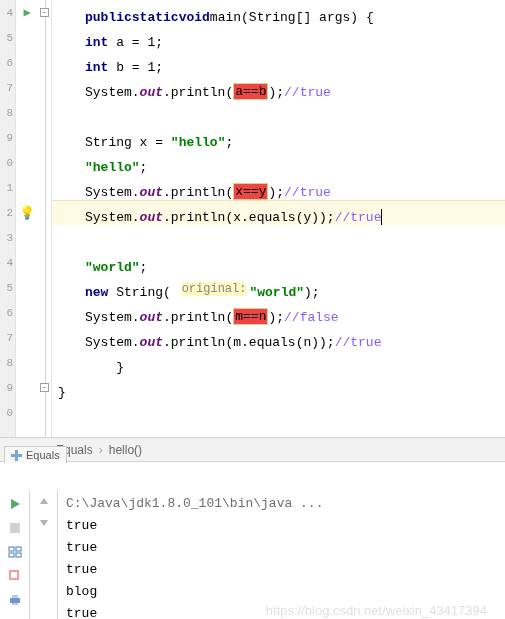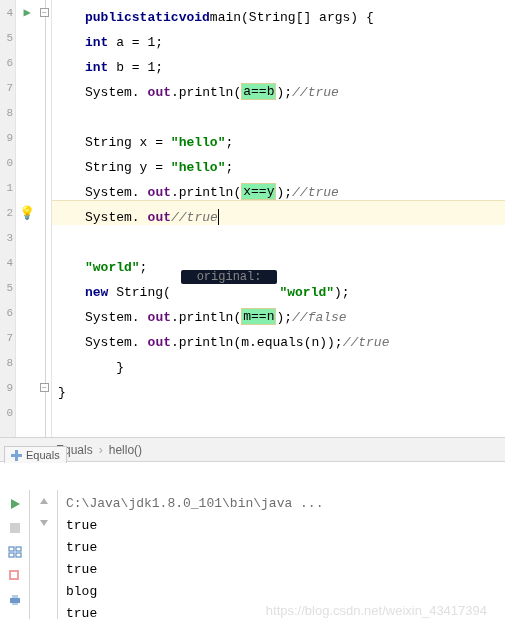--- a/index.html
+++ b/index.html
@@ -11,25 +11,25 @@
 .icon-cell { height: 25px; display: flex; align-items: center; justify-content: center; }
 .fold-col { width: 14px; background: #fff; display: flex; flex-direction: column; border-right: 1px solid #e4e4e4; position: relative; }
 .fold-cell { height: 25px; display: flex; align-items: center; justify-content: center; position: relative; }
 .fold-line { position: absolute; left: 7px; top: 0; bottom: 0; width: 1px; background: #d4d4d4; }
 .fold-handle { width: 9px; height: 9px; border: 1px solid #a0a0a0; background: #fff; font-size: 8px; line-height: 7px; text-align: center; color: #888; z-index: 2; cursor: pointer; }
 .code-area { flex: 1; overflow: hidden; position: relative; }
 .code-line { height: 25px; padding-left: 33px; display: flex; align-items: flex-end; white-space: pre; position: relative; }
 .code-line.hl { background: #fffae3; }
 .code-line.hl::before { content: ""; position: absolute; left: 0; top: 0; right: 0; height: 1px; background: #eee2ba; }
 .kw { color: #000080; font-weight: bold; }
-.field { color: #660e7a; font-weight: bold; margin-left: 8px; }
+.field { color: #660e7a; font-style: italic; font-weight: bold; }
 .str { color: #008000; font-weight: bold; }
-.comment { color: #737373; font-style: italic; }
-.param-hint { background: #0f172a; color: #858585; padding: 0 16px; font-style: normal; margin: 16px 2px; border-radius: 2px; font-size: 12px; }
-.box-hl { background: #86efac; border: 1px solid #d8cf99; padding: 0 1px; }
+.comment { color: #8b5cf6; }
+.param-hint { background: #fef9c3; color: #858585; padding: 0 1px; font-style: normal; margin: 4px 2px; border-radius: 2px; font-size: 12px; }
+.box-hl { background: #ef4444; border: 1px solid #d8cf99; padding: 0 1px; }
 .cursor { display: inline-block; width: 1px; height: 16px; background: #000; vertical-align: middle; }
 .run-icon { color: #59a869; font-size: 12px; }
 .bulb-icon { color: #e8a33d; font-size: 13px; }
 .breadcrumb { height: 24px; background: #f2f2f2; border-bottom: 1px solid #d4d4d4; display: flex; align-items: center; padding-left: 56px; font-size: 12px; color: #666; font-family: "Segoe UI", Arial, sans-serif; }
 .breadcrumb span.sep { margin: 0 6px; color: #aaa; }
 .console-area { display: flex; height: 156px; background: #fff; margin-top: 28px; }
 .console-toolbar { width: 30px; border-right: 1px solid #d4d4d4; display: flex; flex-direction: column; align-items: center; padding-top: 6px; gap: 8px; }
 .console-toolbar .tb-icon { width: 16px; height: 16px; display: flex; align-items: center; justify-content: center; cursor: pointer; }
 .secondary-toolbar { width: 28px; border-right: 1px solid #d4d4d4; display: flex; flex-direction: column; align-items: center; padding-top: 6px; gap: 8px; }
 .console-output { flex: 1; padding: 6px 8px; font-size: 13px; }
@@ -110,23 +110,23 @@
       </div>
     <div class="fold-cell"></div>
   </div>
   <div class="code-area">
     <div class="code-line"><span class="kw">public</span> <span class="kw">static</span> <span class="kw">void</span> <span>main</span><span>(String[] args) {</span></div>
     <div class="code-line">    <span class="kw">int</span><span> a = 1;</span></div>
     <div class="code-line">    <span class="kw">int</span><span> b = 1;</span></div>
     <div class="code-line">    <span>System.</span><span class="field">out</span><span>.println(</span><span class="box-hl">a==b</span><span>);</span>       <span class="comment">//true</span></div>
     <div class="code-line"></div>
     <div class="code-line">    <span>String x = </span><span class="str">"hello"</span><span>;</span></div>
-    <div class="code-line">    <span>String y = </span><span class="str">"hello"</span><span>;</span></div>
+    <div class="code-line">    <span class="str">"hello"</span><span>;</span></div>
     <div class="code-line">    <span>System.</span><span class="field">out</span><span>.println(</span><span class="box-hl">x==y</span><span>);</span>       <span class="comment">//true</span></div>
-    <div class="code-line hl">    <span>System.</span><span class="field">out</span><span class="comment">//true</span><span class="cursor"></span></div>
+    <div class="code-line hl">    <span>System.</span><span class="field">out</span><span>.println(x.equals(y));</span><span class="comment">//true</span><span class="cursor"></span></div>
     <div class="code-line"></div>
     <div class="code-line">    <span class="str">"world"</span><span>;</span></div>
     <div class="code-line">    <span class="kw">new</span><span> String( </span><span class="param-hint">original:</span> <span class="str">"world"</span><span>);</span></div>
     <div class="code-line">    <span>System.</span><span class="field">out</span><span>.println(</span><span class="box-hl">m==n</span><span>);</span>       <span class="comment">//false</span></div>
     <div class="code-line">    <span>System.</span><span class="field">out</span><span>.println(m.equals(n));</span><span class="comment">//true</span></div>
     <div class="code-line">    }</div>
     <div class="code-line" style="padding-left:6px">}</div>
   </div>
 </div>
 

